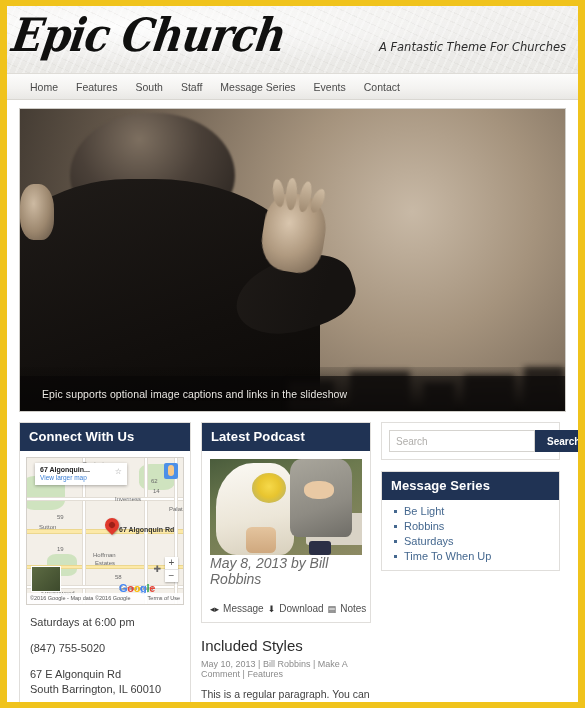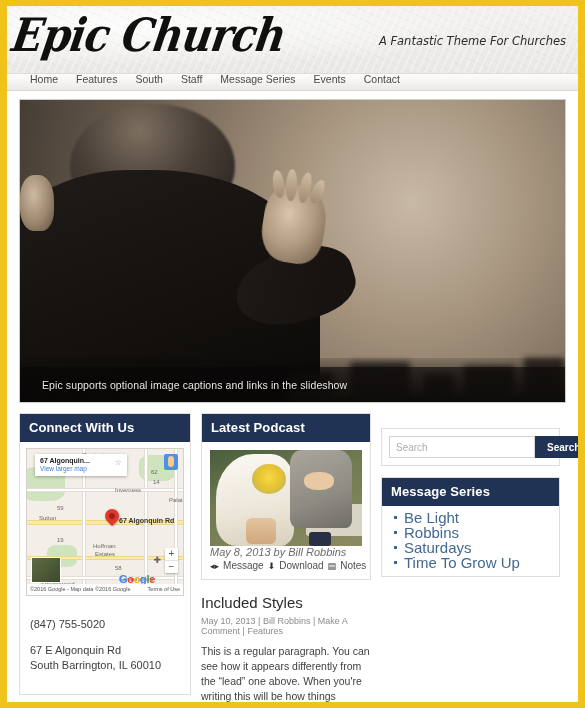--- a/index.html
+++ b/index.html
@@ -45,34 +45,34 @@
     font-size: 41px;
     letter-spacing: -1px;
     color: #10100f;
     transform: skewX(-9deg) scale(1.0, 1.12);
     transform-origin: left top;
     text-shadow: 0 1px 0 rgba(255,255,255,.6);
     white-space: nowrap;
   }
   .tagline {
     position: absolute;
-    right: 12px; top: 28px;
+    right: 12px; top: 34px;
     font-family: "DejaVu Sans", sans-serif;
     font-style: italic;
     font-size: 11.5px;
     color: #2c2c2c;
     white-space: nowrap;
   }
   
   .nav {
-    height: 17px;
+    height: 26px;
     background: linear-gradient(180deg,#fcfcfb 0%, #f4f3f1 55%, #e9e8e5 100%);
     border-bottom: 1px solid #d9d7d2;
     display: flex;
-    align-items: flex-end;
+    align-items: center;
     padding-left: 14px;
   }
   .nav-item {
     font-size: 10.5px;
     color: #4a4a4a;
     padding: 0 9px;
     line-height: 22px;
     white-space: nowrap;
     cursor: pointer;
   }
@@ -366,44 +366,43 @@
     background: #2b2f45;
     border-radius: 3px;
   }
   .pc-title {
     font-size: 13.5px;
     color: #2b2b2b;
     margin: 7px 0 2px 0;
     font-weight: 400;
   }
   .pc-meta {
-    font-size: 11px;
+    font-size: 14px;
     font-style: italic;
     color: #6b6b6b;
-    margin-bottom: 2px;
+    margin-bottom: 16px;
   }
   .pc-links {
     font-size: 10px;
     color: #4f4f4f;
     display: flex;
     align-items: center;
     gap: 4px;
     flex-wrap: nowrap;
     white-space: nowrap;
   }
   .pc-links .ic { font-size: 9px; color: #333; }
   .pc-links a { color: #4f4f4f; text-decoration: none; cursor: pointer; }
   
   .searchbox {
     border: 1px solid #e0dedb;
     background: #fff;
     padding: 7px;
     display: flex;
     margin-bottom: 11px;
-    margin-top: 15px;
   }
   .searchbox input {
     flex: 1;
     height: 22px;
     border: 1px solid #d5d3cf;
     padding: 0 6px;
     font-size: 10px;
     color: #333;
     outline: none;
     font-family: "Liberation Sans", sans-serif;
@@ -416,21 +415,21 @@
     color: #fff;
     border: none;
     font-size: 10px;
     font-weight: 700;
     cursor: pointer;
     font-family: "Liberation Sans", sans-serif;
   }
   
   .series-list { list-style: none; padding: 4px 0 6px 12px; }
   .series-list li {
-    font-size: 15px;
+    font-size: 11px;
     color: #45688f;
     line-height: 15px;
     position: relative;
     padding-left: 10px;
     cursor: pointer;
   }
   .series-list li:before {
     content: "";
     position: absolute;
     left: 0; top: 6px;
@@ -557,20 +556,21 @@
                 <b>G</b><b>o</b><b>o</b><b>g</b><b>l</b><b>e</b>
               </div>
               <div class="map-foot">
                 <span>©2016 Google - Map data ©2016 Google</span>
                 <span>Terms of Use</span>
               </div>
             </div>
 
             <div class="cinfo">
               <div class="blk">
+                <div>Saturdays at 6:00 pm</div>
               </div>
               <div class="blk">(847) 755-5020</div>
               <div class="blk">
                 <div>67 E Algonquin Rd</div>
                 <div>South Barrington, IL 60010</div>
               </div>
             </div>
 
           </div>
         </div>
@@ -620,20 +620,20 @@
         <div class="searchbox">
           <input type="text" placeholder="Search" style="">
           <button>Search</button>
         </div>
         <div class="panel">
           <div class="panel-head">Message Series</div>
           <ul class="series-list">
             <li>Be Light</li>
             <li>Robbins</li>
             <li>Saturdays</li>
-            <li>Time To Grow Up</li>
+            <li>Time To When Up</li>
           </ul>
         </div>
       </div>
 
     </div>
   </div>
 </div>
 
 </body></html>

